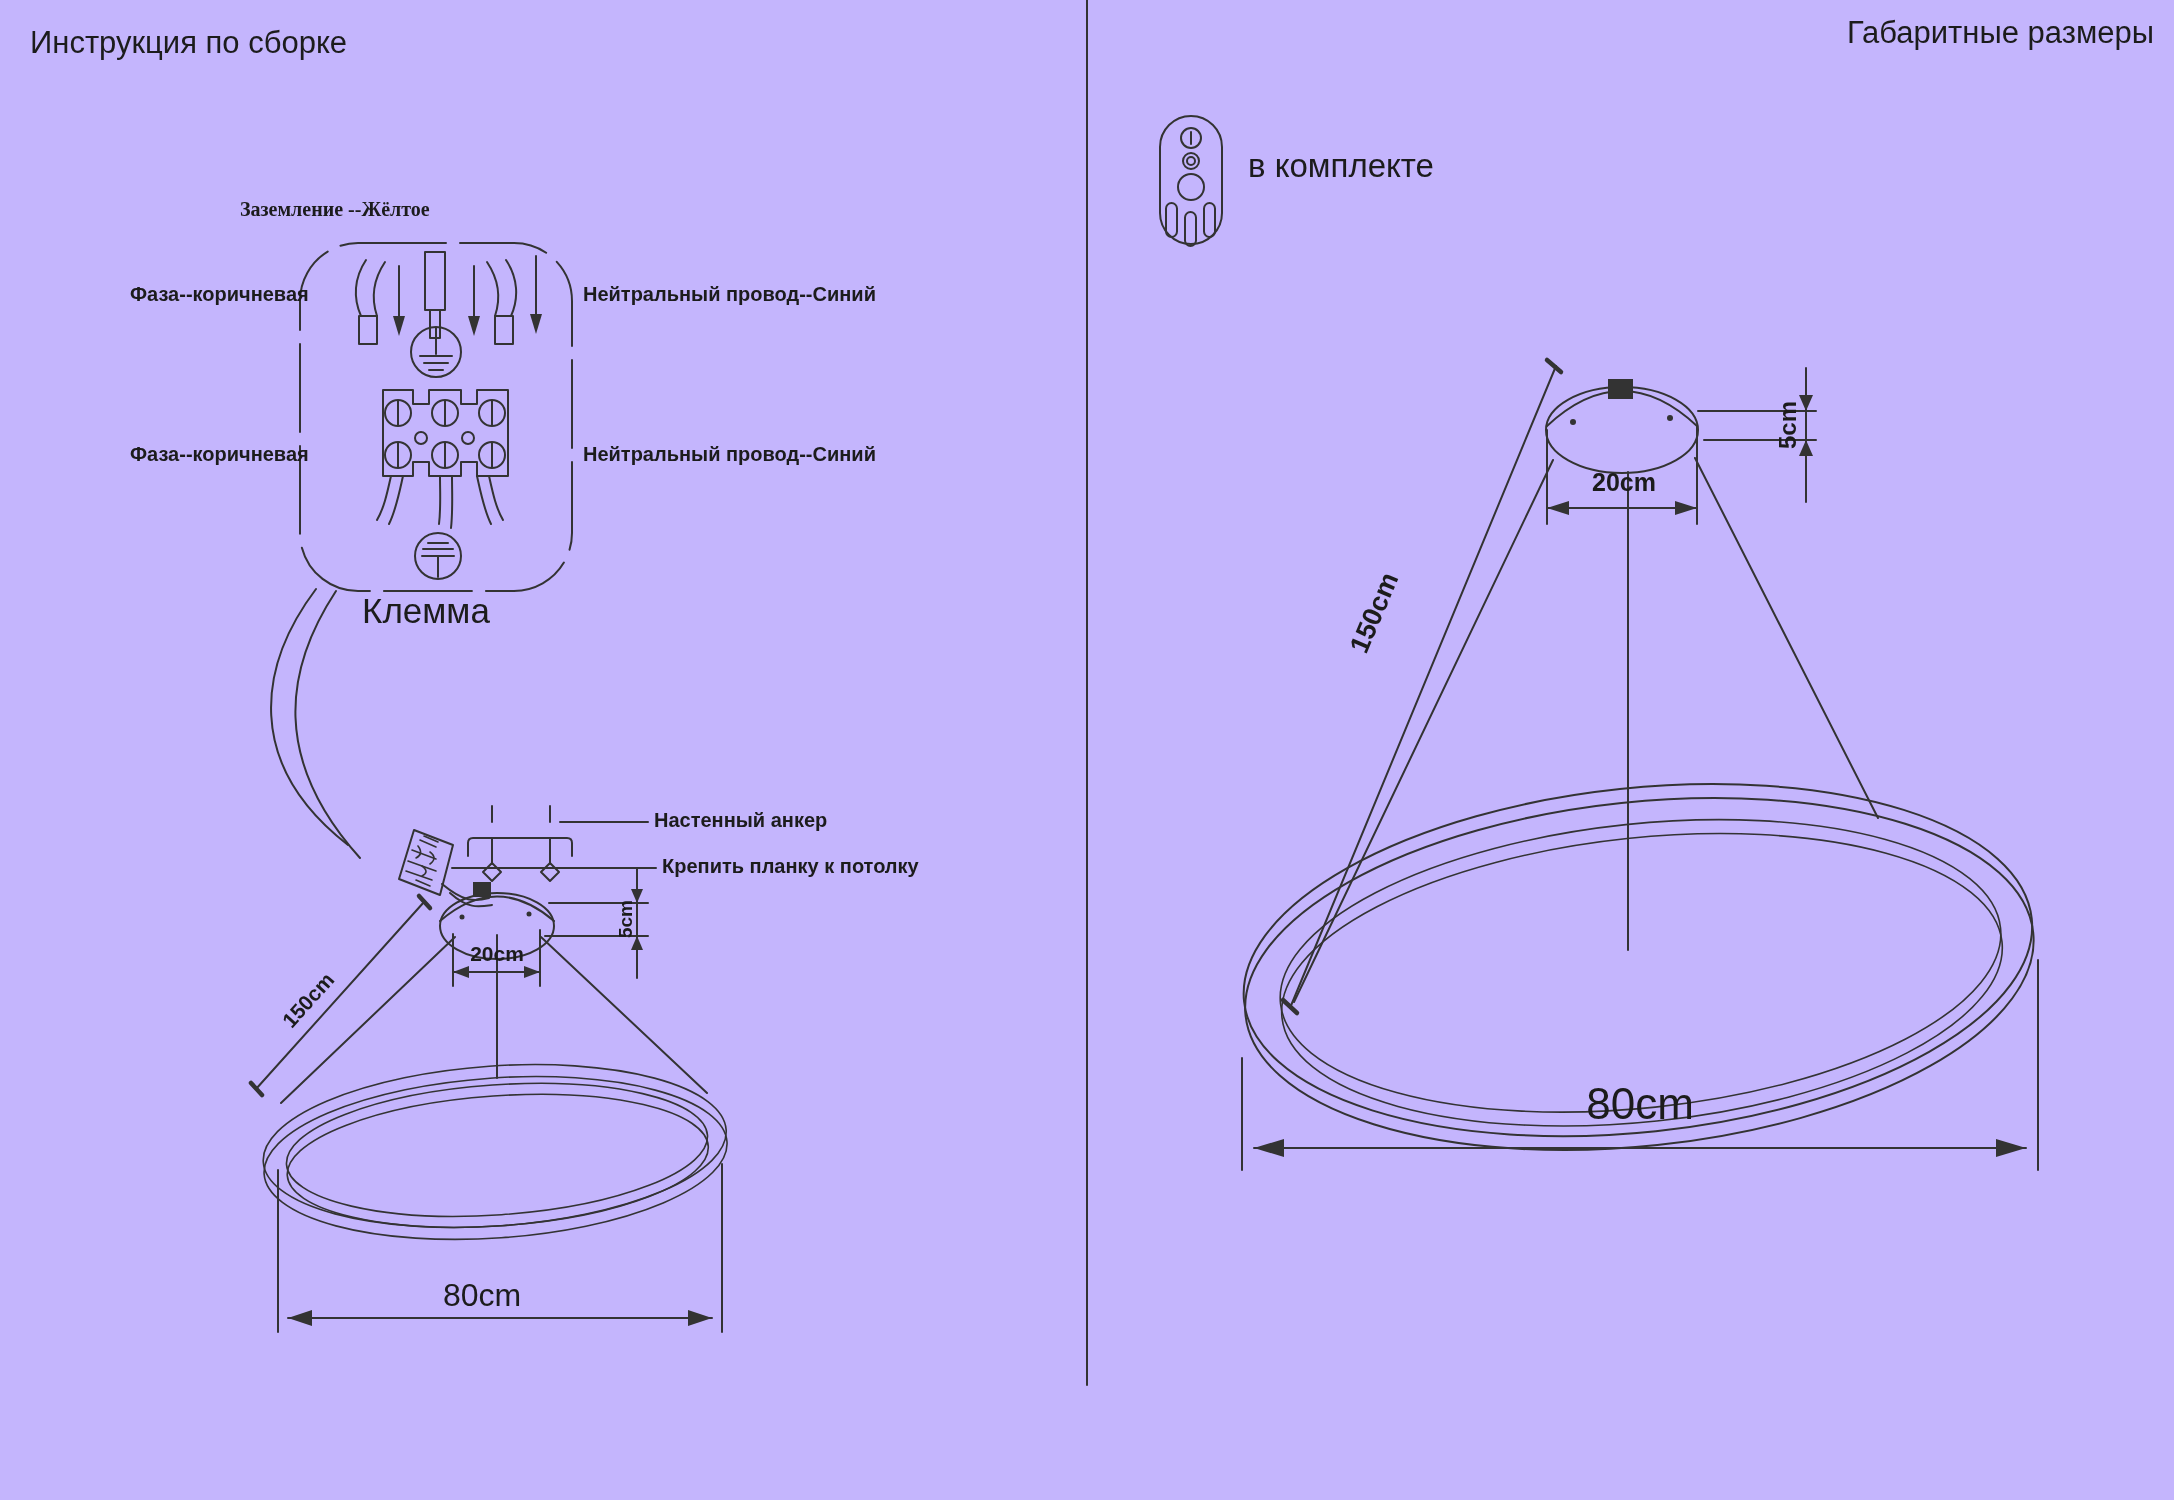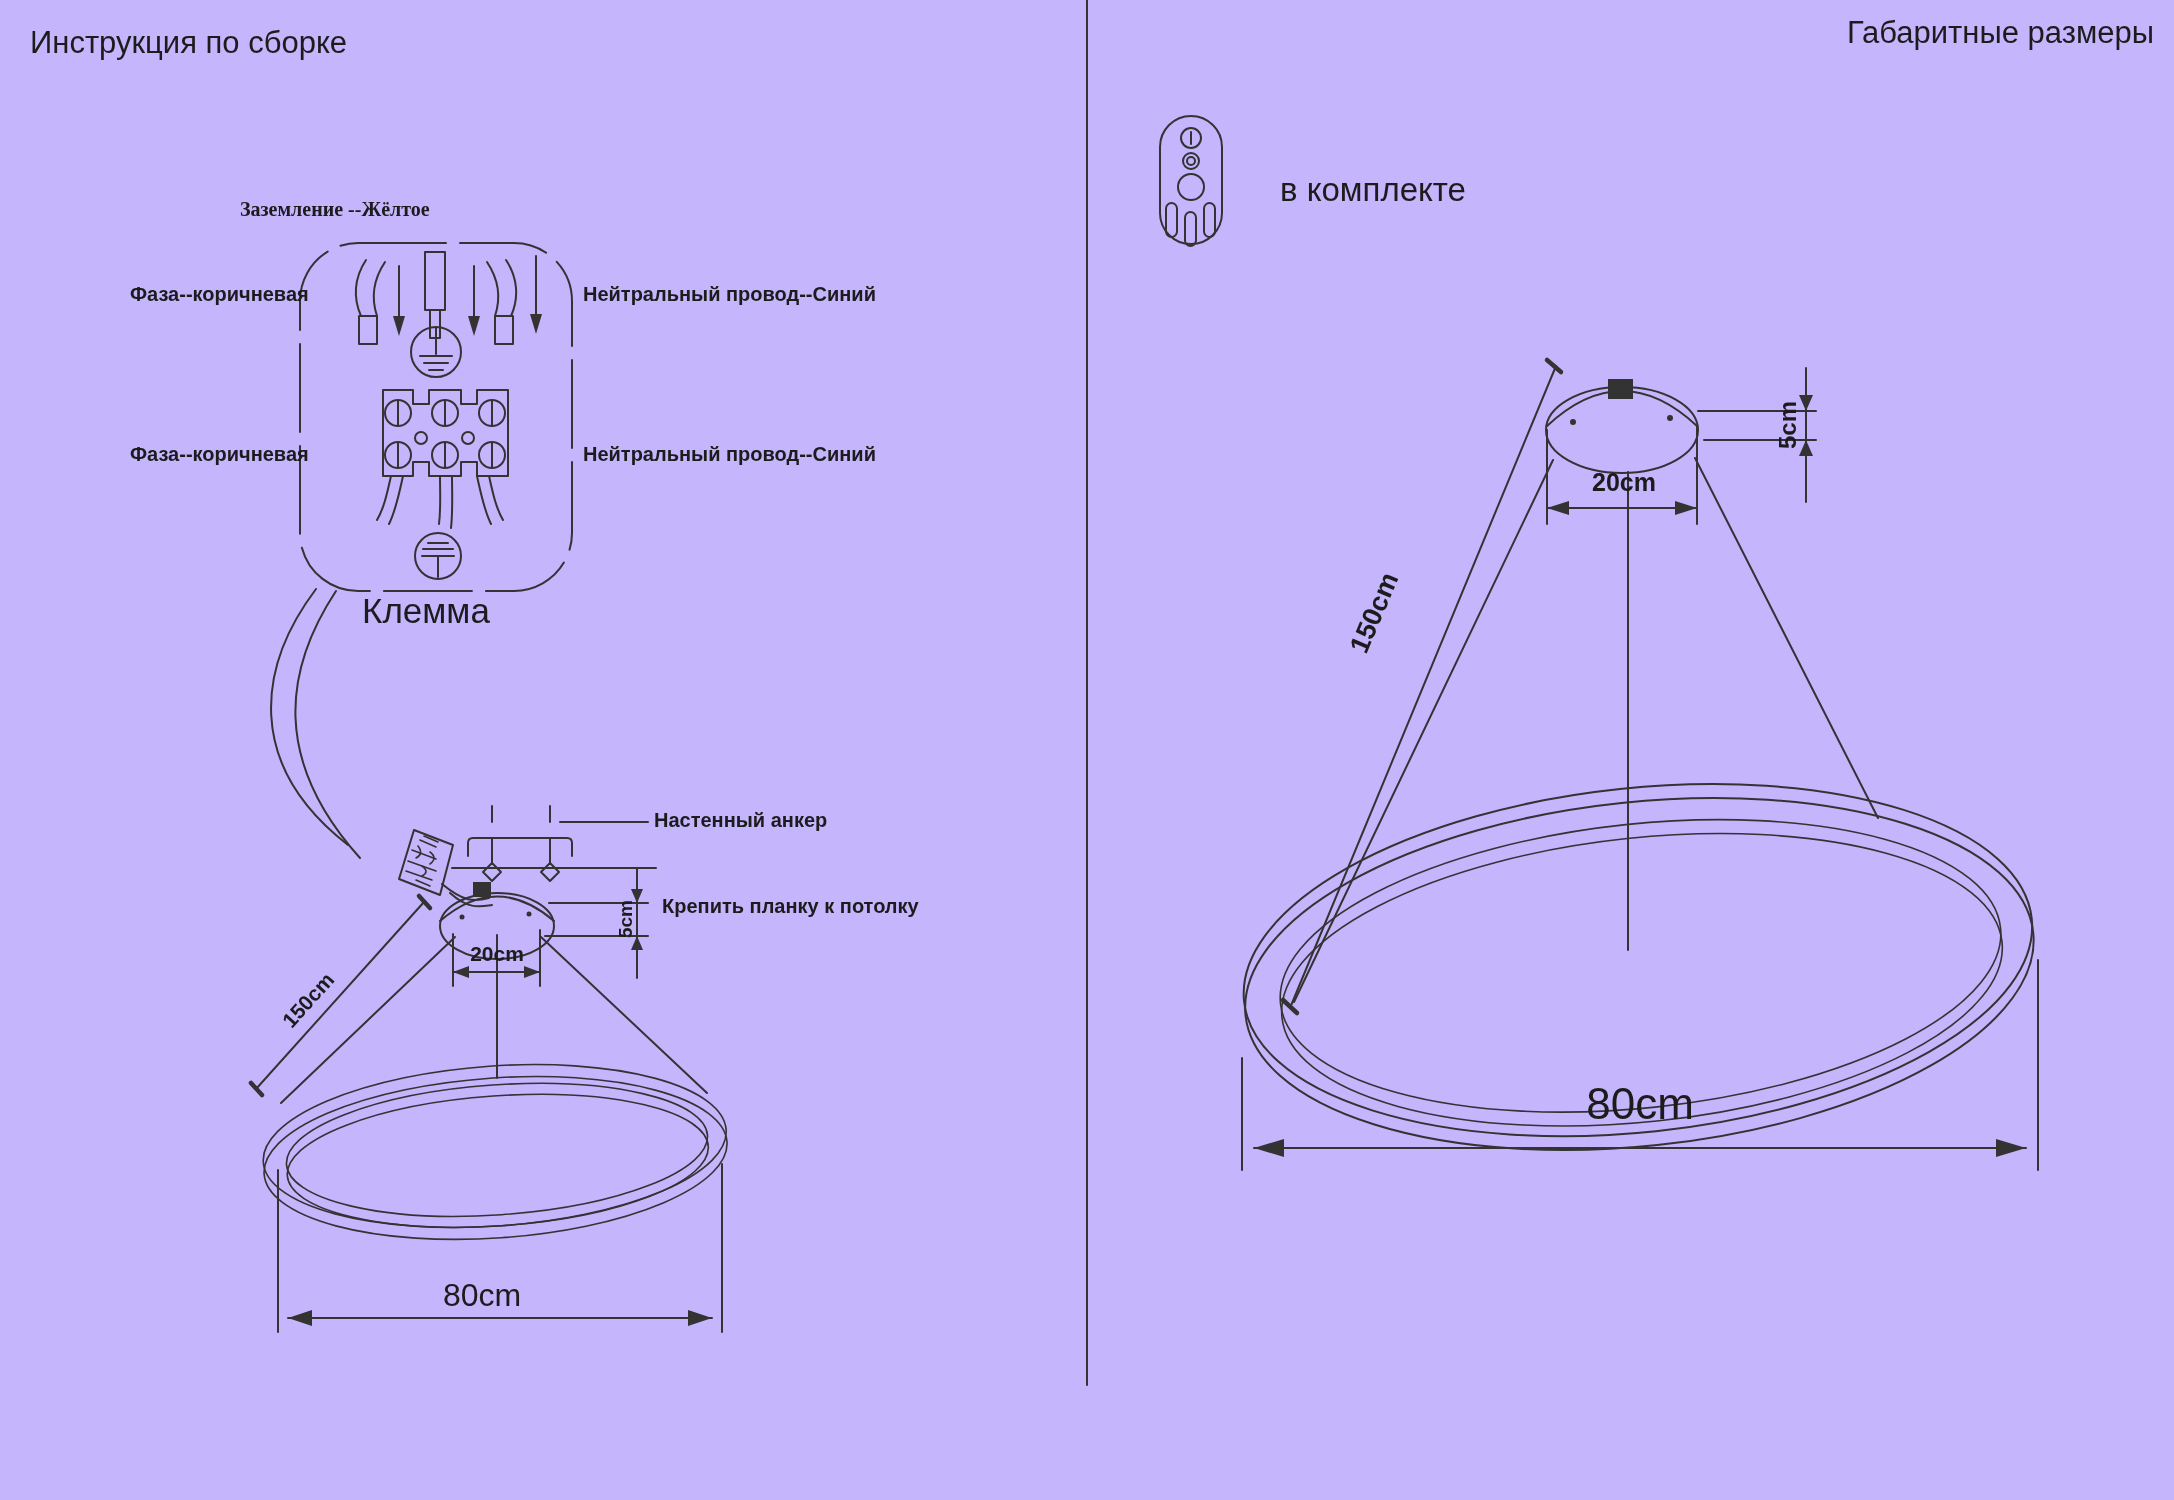--- a/index.html
+++ b/index.html
@@ -254,27 +254,27 @@
   <div class="lbl t31" style="right:20px;top:16px;">Габаритные размеры</div>
 
   <div class="lbl call" style="left:240px;top:198px;font-family:Liberation Serif, serif;">Заземление --Жёлтое</div>
   <div class="lbl call" style="left:130px;top:283px;">Фаза--коричневая</div>
   <div class="lbl call" style="left:583px;top:283px;">Нейтральный провод--Синий</div>
   <div class="lbl call" style="left:130px;top:443px;">Фаза--коричневая</div>
   <div class="lbl call" style="left:583px;top:443px;">Нейтральный провод--Синий</div>
   <div class="lbl kl" style="left:362px;top:592px;">Клемма</div>
 
   <div class="lbl call" style="left:654px;top:809px;">Настенный анкер</div>
-  <div class="lbl call" style="left:662px;top:855px;margin-top:40px;">Крепить планку к потолку</div>
+  <div class="lbl call" style="left:662px;top:855px;">Крепить планку к потолку</div>
 
   <div class="lbl d21 c" style="left:497px;top:954px;">20cm</div>
   <div class="lbl d19 rot90" style="left:626px;top:919px;">5cm</div>
   <div class="lbl d21 rot48" style="left:308px;top:1000px;">150cm</div>
   <div class="lbl d32 c" style="left:482px;top:1296px;">80cm</div>
 
-  <div class="lbl t33" style="left:1248px;top:172px;margin-left:32px;">в комплекте</div>
+  <div class="lbl t33" style="left:1248px;top:148px;">в комплекте</div>
 
   <div class="lbl d25 c" style="left:1624px;top:483px;">20cm</div>
   <div class="lbl d24 rot90" style="left:1788px;top:425px;">5cm</div>
   <div class="lbl d27 rot67" style="left:1375px;top:613px;">150cm</div>
   <div class="lbl d44 c" style="left:1640px;top:1104px;">80cm</div>
 
 </div>
 
 </body></html>

